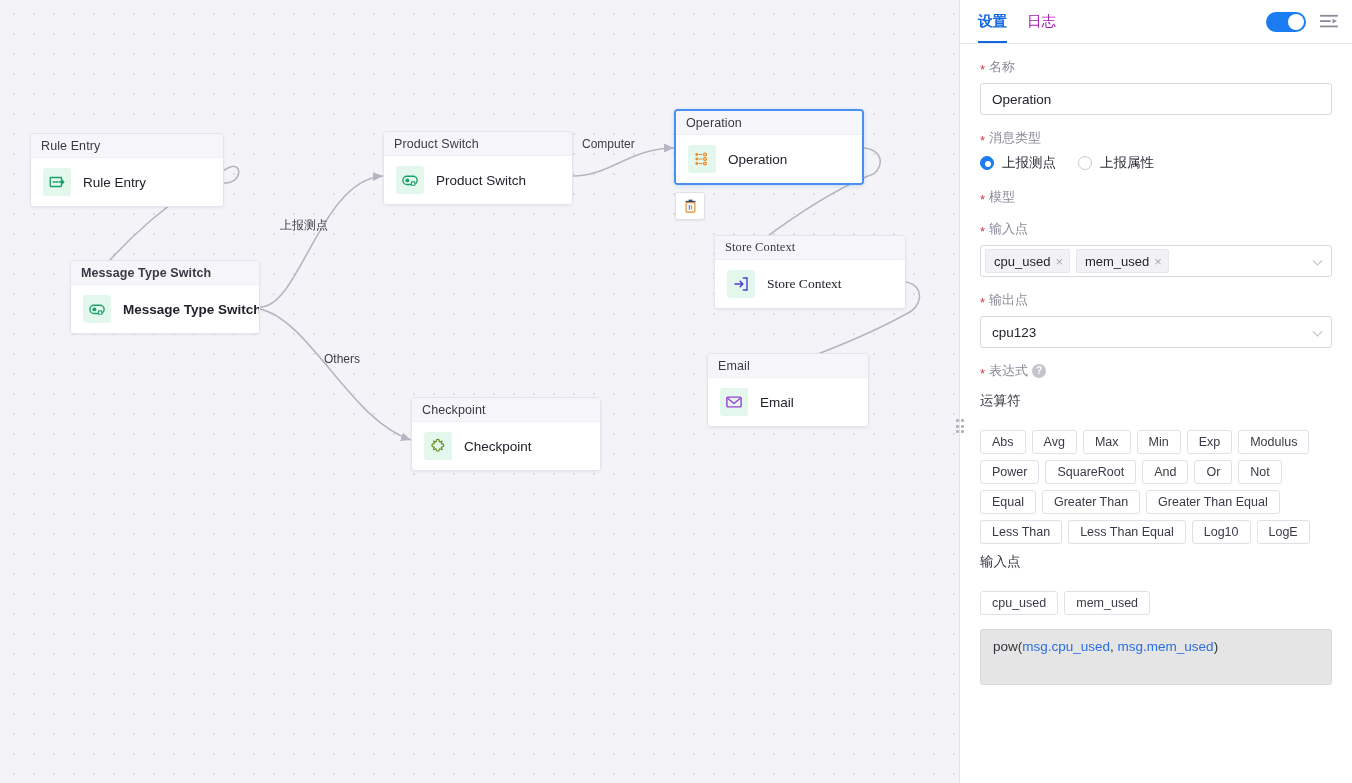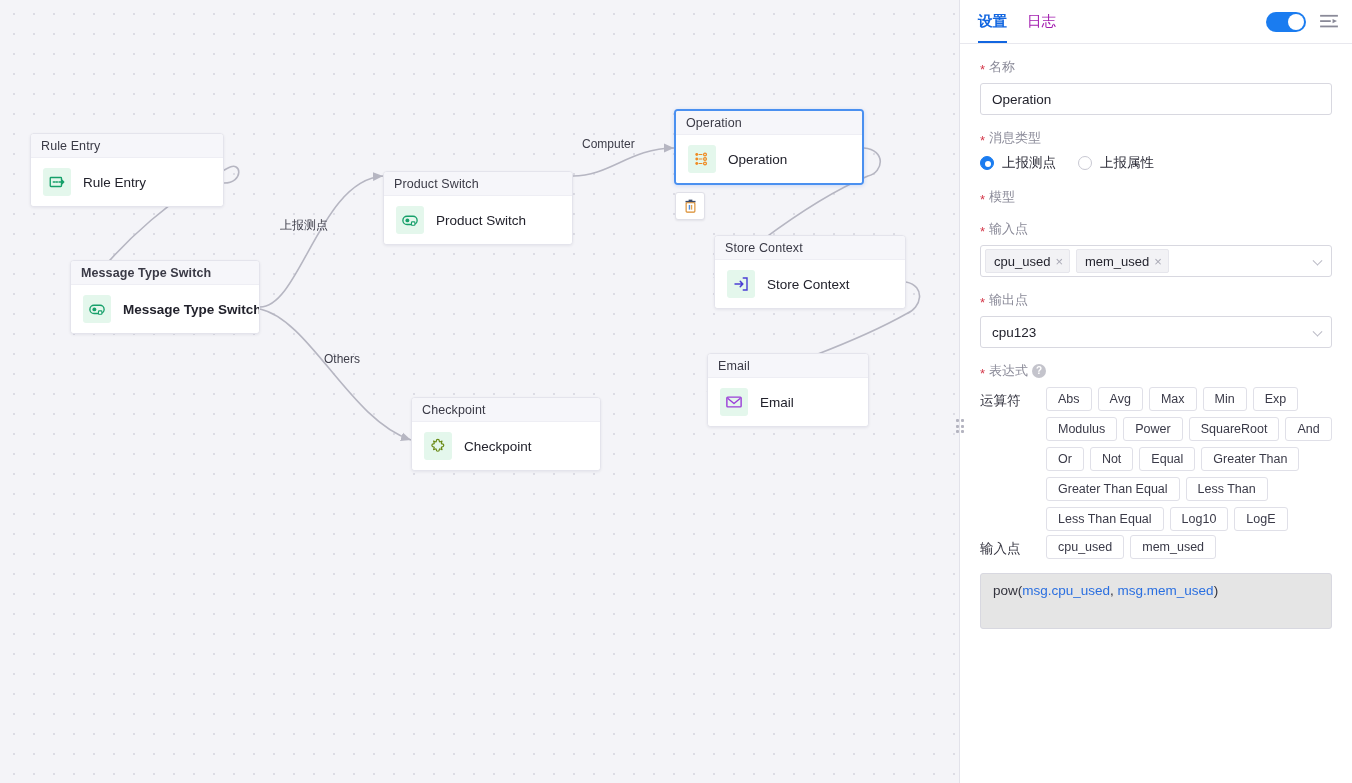--- a/index.html
+++ b/index.html
@@ -176,21 +176,21 @@
     width: 14px; height: 14px; border-radius: 50%;
     border: 1px solid #c8c8d2; background: #fff; flex: none; position: relative;
   }
   .radio.on .rc { border-color: #1a7cf0; background: #1a7cf0; }
   .radio.on .rc::after {
     content: ""; position: absolute; left: 4px; top: 4px;
     width: 6px; height: 6px; border-radius: 50%; background: #fff;
   }
   .radio span { font-size: 13.5px; color: #2c2c38; }
 
-  .expr-grid { display: flex; gap: 8px; }
+  .expr-grid { display: flex; gap: 20px; flex-direction: column; }
   .expr-key { font-size: 13.5px; color: #33333f; width: 58px; flex: none; padding-top: 5px; }
   .ops { display: flex; flex-wrap: wrap; gap: 6px; flex: 1; align-content: flex-start; }
   .op {
     border: 1px solid #e0e0e8; background: #fff;
     border-radius: 3px; height: 24px;
     padding: 0 11px; font-size: 12.5px; color: #3a3a48;
     display: inline-flex; align-items: center; cursor: pointer;
     font-family: inherit; white-space: nowrap;
   }
   .editor {
@@ -251,21 +251,21 @@
             <div class="node-ico">
               <svg width="18" height="18" viewBox="0 0 24 24">
                 <rect x="2.5" y="7" width="19" height="11" rx="5.5" fill="none" stroke="#16a06a" stroke-width="1.8"></rect>
                 <circle cx="8.5" cy="12.5" r="2.6" fill="#16a06a"></circle>
                 <rect x="14" y="14.5" width="4.5" height="4.5" rx="0.8" fill="#fff" stroke="#16a06a" stroke-width="1.5"></rect>
               </svg>
             </div>
             <div class="node-label">Message Type Switch</div>
           </div>
         </div>
-        <div class="node" style="left: 383px; top: 131px; width: 190px; margin-top: 40px;">
+        <div class="node" style="left: 383px; top: 131px; width: 190px;">
           <div class="node-header">Product Switch</div>
           <div class="node-body">
             <div class="node-ico">
               <svg width="18" height="18" viewBox="0 0 24 24">
                 <rect x="2.5" y="7" width="19" height="11" rx="5.5" fill="none" stroke="#16a06a" stroke-width="1.8"></rect>
                 <circle cx="8.5" cy="12.5" r="2.6" fill="#16a06a"></circle>
                 <rect x="14" y="14.5" width="4.5" height="4.5" rx="0.8" fill="#fff" stroke="#16a06a" stroke-width="1.5"></rect>
               </svg>
             </div>
             <div class="node-label">Product Switch</div>
@@ -283,21 +283,21 @@
                 <path d="M7.5 12 h5" stroke="#ef8a22" stroke-width="1.6"></path>
                 <circle cx="16" cy="12" r="1.9" fill="none" stroke="#ef8a22" stroke-width="1.6"></circle>
                 <circle cx="5" cy="18" r="1.9" fill="#ef8a22"></circle>
                 <path d="M7.5 18 h5" stroke="#ef8a22" stroke-width="1.6"></path>
                 <circle cx="16" cy="18" r="1.9" fill="none" stroke="#ef8a22" stroke-width="1.6"></circle>
               </svg>
             </div>
             <div class="node-label">Operation</div>
           </div>
         </div>
-        <div class="node" style="left: 714px; top: 235px; width: 192px;">
+        <div class="node" style="left: 714px; top: 235px; width: 192px; font-family: Liberation Serif, serif;">
           <div class="node-header">Store Context</div>
           <div class="node-body">
             <div class="node-ico">
               <svg width="18" height="18" viewBox="0 0 24 24">
                 <path d="M15 4h5v16h-5" fill="none" stroke="#4b3fd4" stroke-width="1.9" stroke-linecap="round"></path>
                 <path d="M4 12h10 M11 8.5l3.5 3.5L11 15.5" fill="none" stroke="#4b3fd4" stroke-width="1.9" stroke-linecap="round" stroke-linejoin="round"></path>
               </svg>
             </div>
             <div class="node-label">Store Context</div>
           </div>

